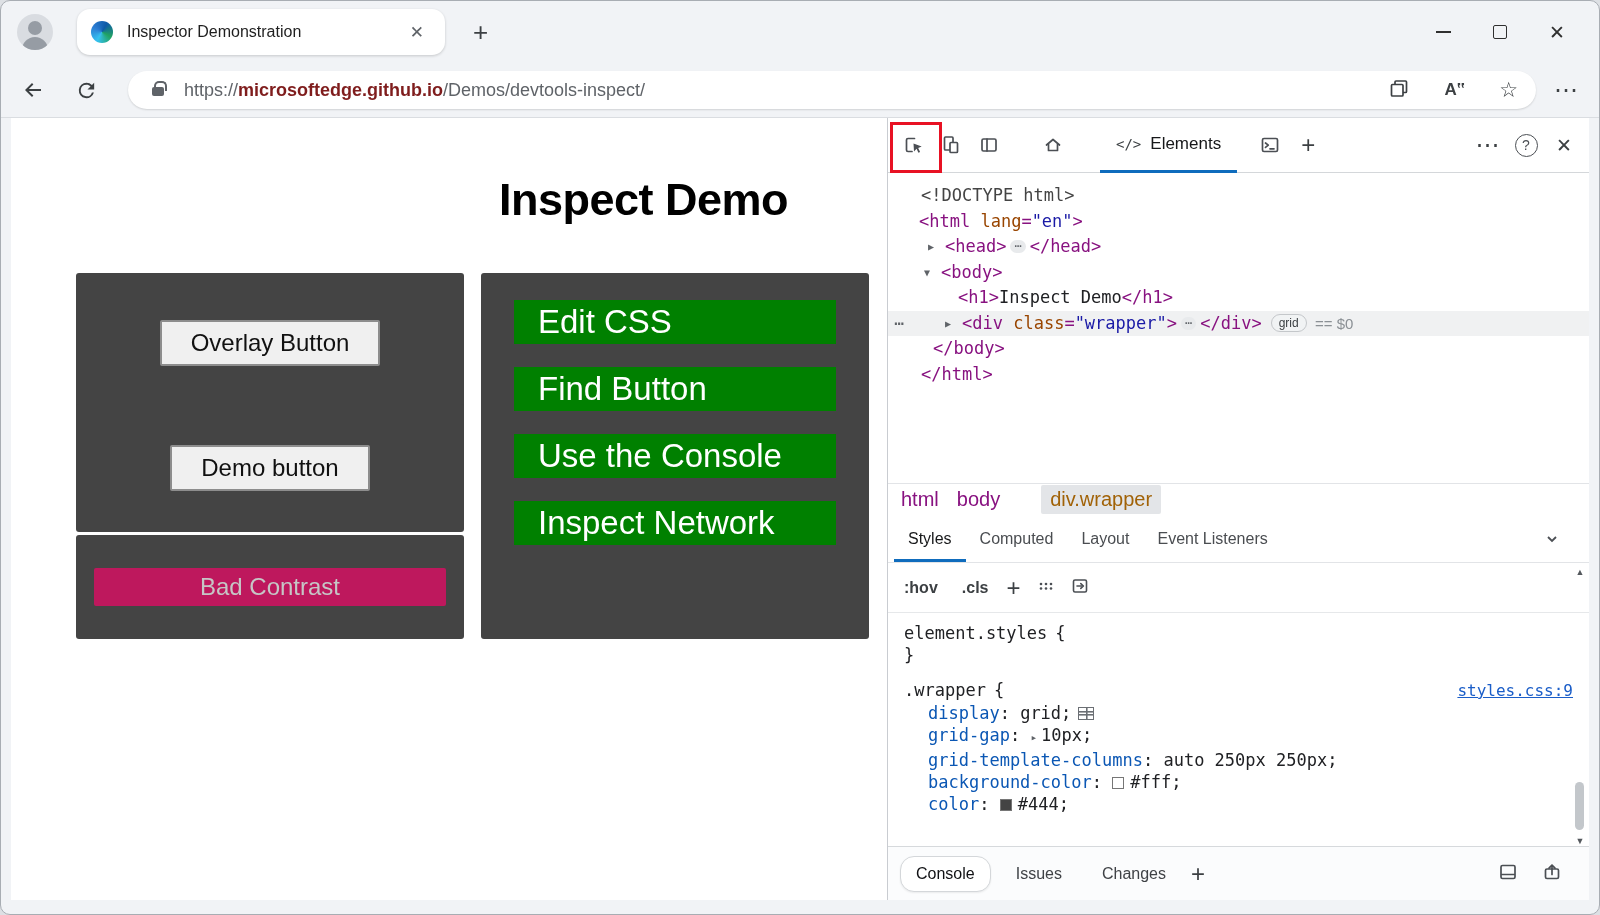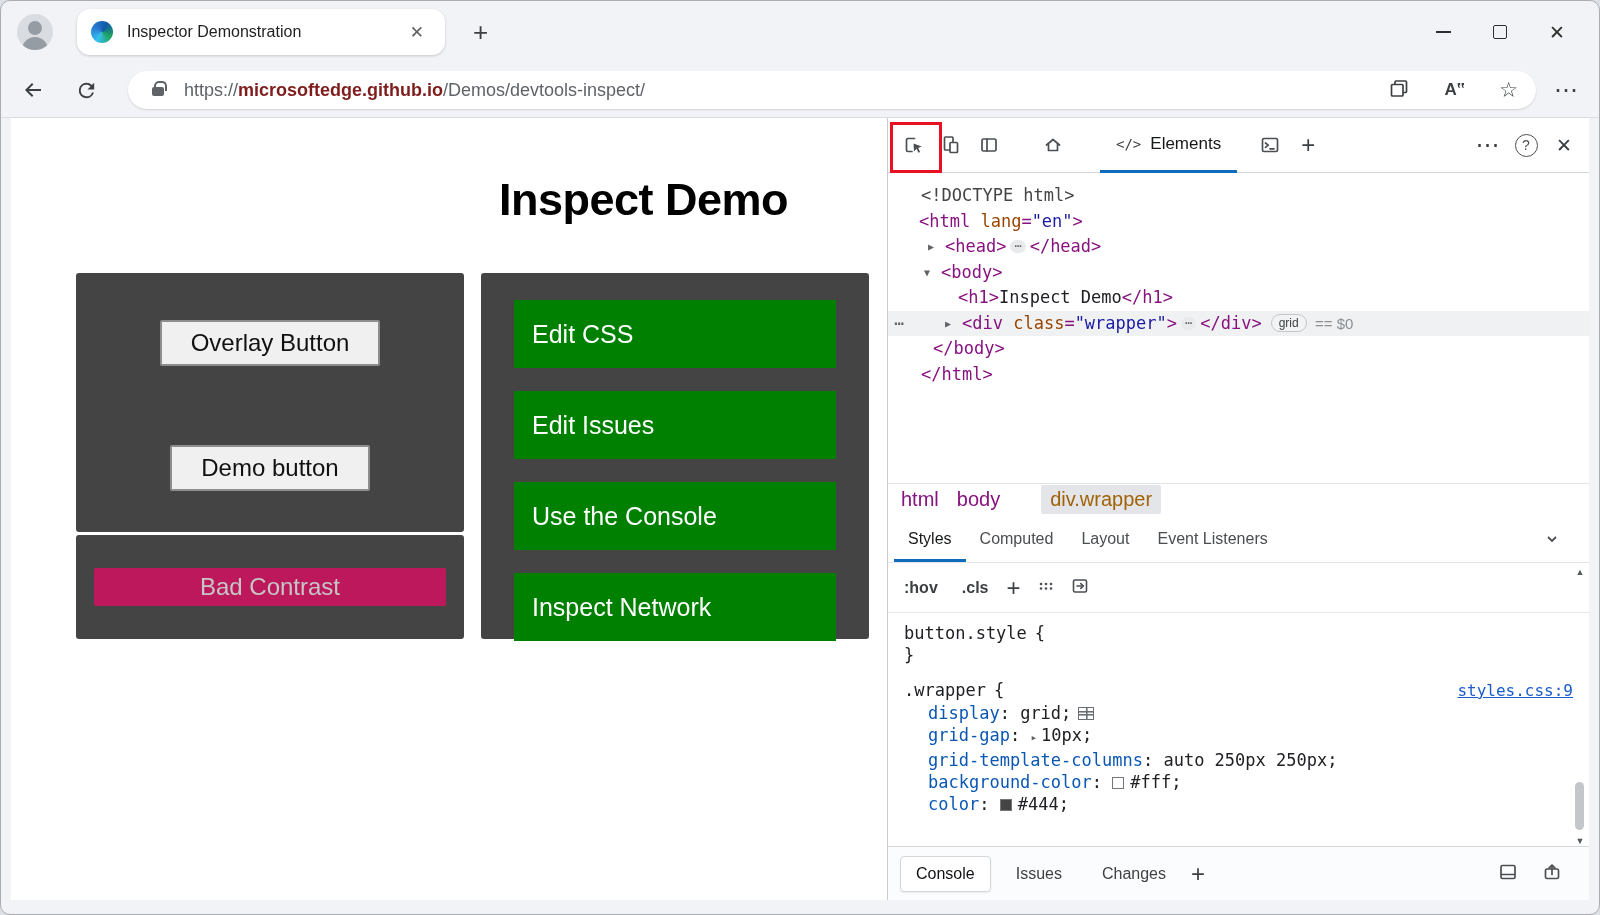--- a/index.html
+++ b/index.html
@@ -49,22 +49,22 @@
   #box1 { left:65px; top:155px; width:388px; height:140px; }
   #box2 { left:65px; top:286px; width:388px; height:128px; }
   #box3 { left:65px; top:417px; width:388px; height:104px; }
   .lightbtn { background:#f0f0f0; border:2px solid #8d8d8d; color:#111; font-size:24px;
               display:flex; align-items:center; justify-content:center; border-radius:2px; }
   #overlayBtn { width:220px; height:46px; }
   #demoBtn { width:200px; height:46px; }
   #badBtn { width:352px; height:38px; background:#be185d; border:none; color:#c6c6c6; }
   #greenbox { left:470px; top:155px; width:388px; height:366px; padding:27px 33px; flex-direction:column;
               justify-content:flex-start; align-items:stretch; gap:23px; }
-  .green-btn { height:68px; flex:none; background:var(--green,#008000); color:#fff; font-size:25px;
-               display:flex; align-items:center; padding-left:18px; }
+  .green-btn { height:44px; flex:none; background:var(--green,#008000); color:#fff; font-size:33px;
+               display:flex; align-items:center; padding-left:24px; }
 
   
   .devtools { width:702px; background:#fff; border-left:1px solid #c9ccd1; display:flex; flex-direction:column; position:relative; }
   .dt-toolbar { height:55px; flex:none; display:flex; align-items:center; border-bottom:1px solid #d4d7da; padding:0 6px; }
   .dt-iconbtn { width:38px; height:38px; display:flex; align-items:center; justify-content:center; color:#4b4f54; flex:none; }
   .dt-iconbtn svg { stroke:#4b4f54; fill:none; stroke-width:1.7; stroke-linecap:round; stroke-linejoin:round; }
   .dt-tab { height:55px; display:flex; align-items:center; gap:9px; padding:0 16px; margin-left:28px;
             border-bottom:3px solid var(--accent,#0f6cbd); color:#17181a; font-size:17px; }
   .dt-tab .code-glyph { font-family:"DejaVu Sans Mono",monospace; font-size:14px; color:#3c4043; }
   .dt-right { margin-left:auto; display:flex; align-items:center; }
@@ -128,21 +128,21 @@
                  border:1.6px solid #6b6f74;
                  background:
                    linear-gradient(#6b6f74,#6b6f74) 50% 0/1.6px 100% no-repeat,
                    linear-gradient(#6b6f74,#6b6f74) 0 32%/100% 1.6px no-repeat,
                    linear-gradient(#6b6f74,#6b6f74) 0 68%/100% 1.6px no-repeat; }
 
   
   .drawer { height:54px; flex:none; border-top:1px solid #d6d9dc; display:flex; align-items:center;
             padding:0 12px; gap:10px; background:#fbfcfd; }
   .drawer-tab { font-size:16px; color:#3f4246; padding:8px 15px; }
-  .drawer-tab.active { background:#fff; border:1px solid #d4d7da; border-radius:4px; color:#101114;
+  .drawer-tab.active { background:#fff; border:1px solid #d4d7da; border-radius:14px; color:#101114;
                        box-shadow:0 1px 2px rgba(0,0,0,.07); }
   .drawer-right { margin-left:auto; display:flex; align-items:center; gap:22px; padding-right:14px; }
   .drawer-right svg { stroke:#4b4f54; fill:none; stroke-width:1.7; stroke-linecap:round; stroke-linejoin:round; }
 
   
   .scrollbar { position:absolute; right:2px; top:447px; height:283px; width:14px; }
   .sb-arrow { position:absolute; left:0; width:14px; height:14px; color:#54585d; font-size:9px; text-align:center; line-height:14px; }
   .sb-up { top:0; } .sb-down { bottom:0; }
   .sb-thumb { position:absolute; left:2px; width:9px; border-radius:5px; background:#c3c7cb; height:48px; bottom:18px; }
 
@@ -209,21 +209,21 @@
         <button class="lightbtn" id="overlayBtn">Overlay Button</button>
       </div>
       <div class="darkbox" id="box2">
         <button class="lightbtn" id="demoBtn">Demo button</button>
       </div>
       <div class="darkbox" id="box3">
         <button class="lightbtn" id="badBtn">Bad Contrast</button>
       </div>
       <div class="darkbox" id="greenbox">
           <div class="green-btn">Edit CSS</div>
-          <div class="green-btn">Edit Issues</div>
+          <div class="green-btn">Find Button</div>
           <div class="green-btn">Use the Console</div>
           <div class="green-btn">Inspect Network</div>
         </div>
     </div>
 
     <div class="devtools">
 
       <div class="dt-toolbar">
         <span class="dt-iconbtn">
           <svg width="22" height="22" viewBox="0 0 22 22">
@@ -330,21 +330,21 @@
                 <path d="M7 10h5.5"></path>
                 <path d="M10.8 7.6l2.6 2.4-2.6 2.4"></path>
               </svg>
           </span>
         </span>
       </div>
 
       <div class="styles-pane">
         <div class="rule">
           <div class="rule-header">
-            <span>button.style</span>
+            <span>element.styles</span>
             <span class="brace">{</span>
           </div>
           <div><span>}</span></div>
         </div>
         <div class="rule">
           <div class="rule-header">
             <span>.wrapper</span>
             <span class="brace">{</span>
             <span class="rule-source">styles.css:9</span>
           </div>

